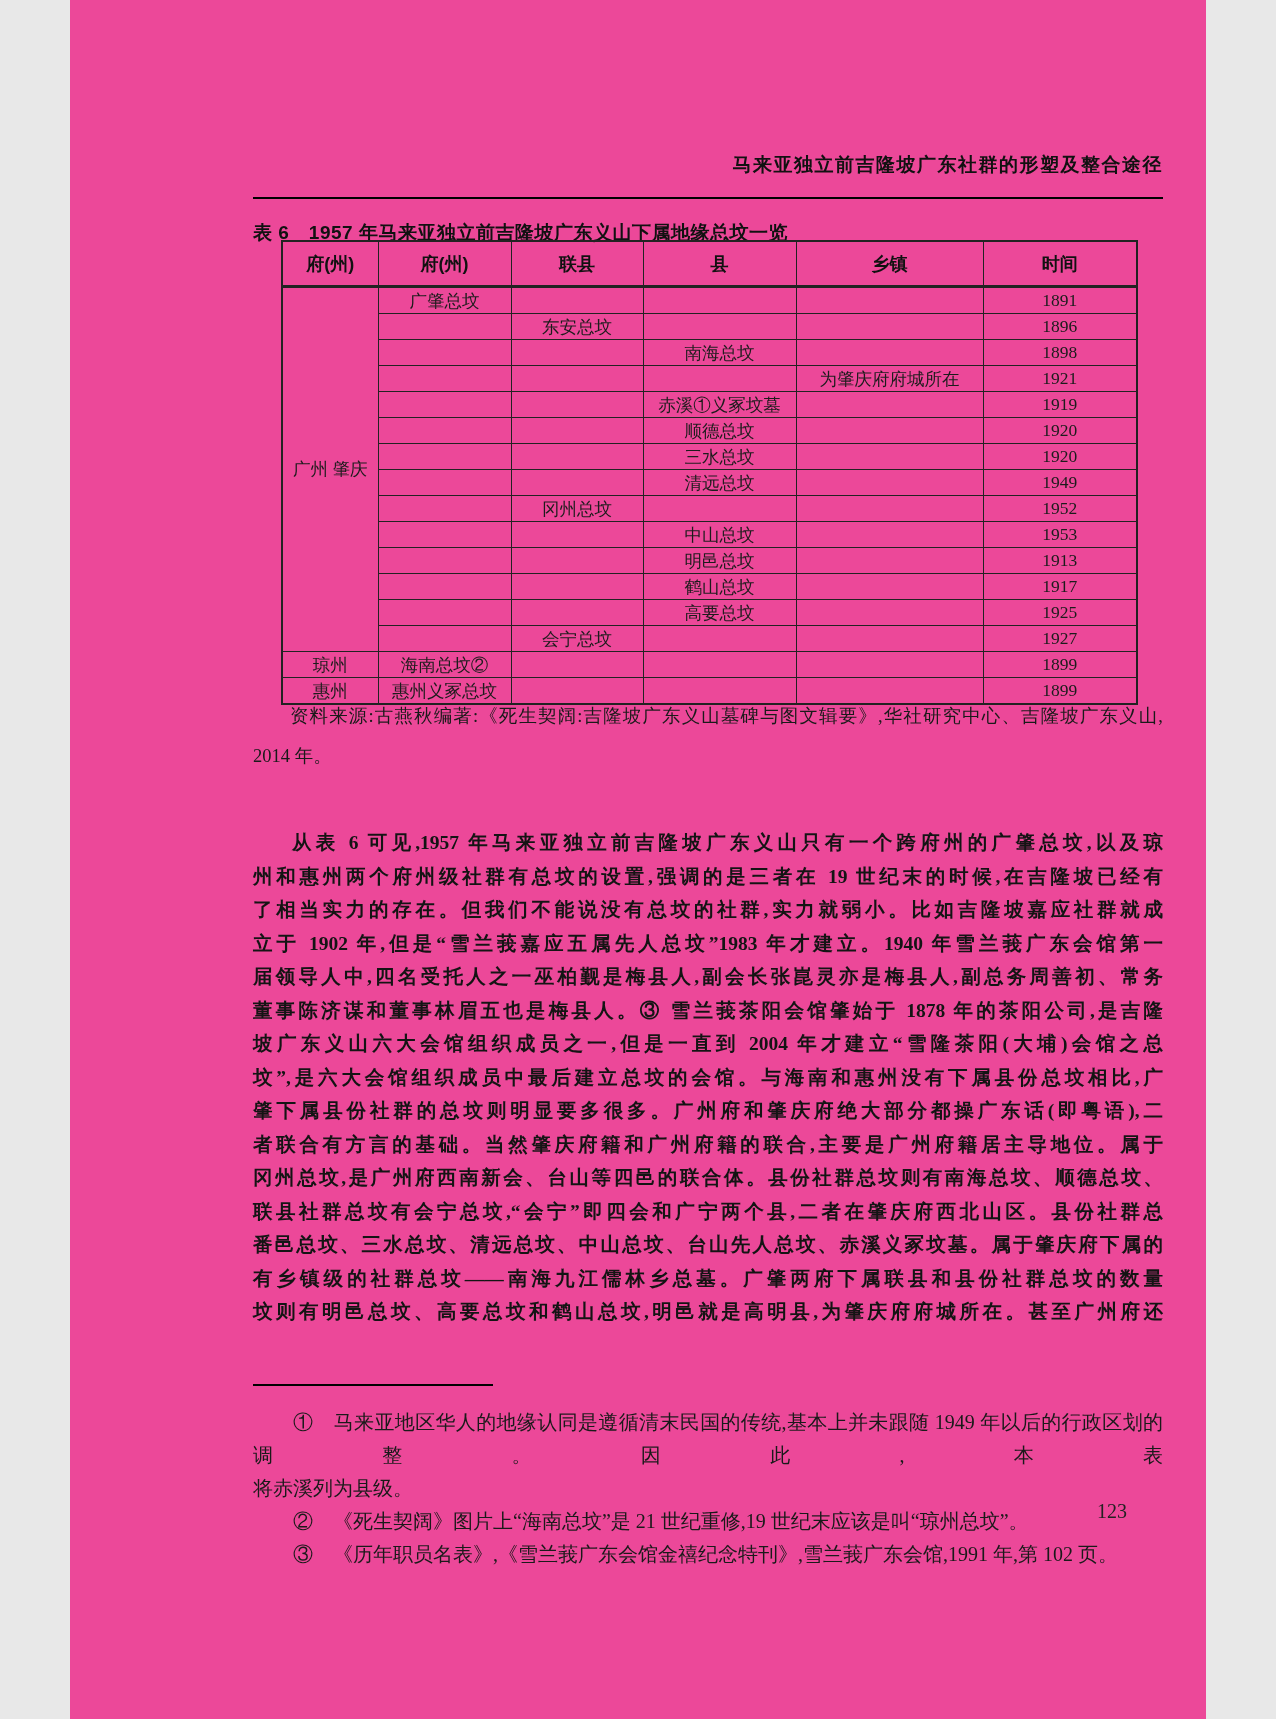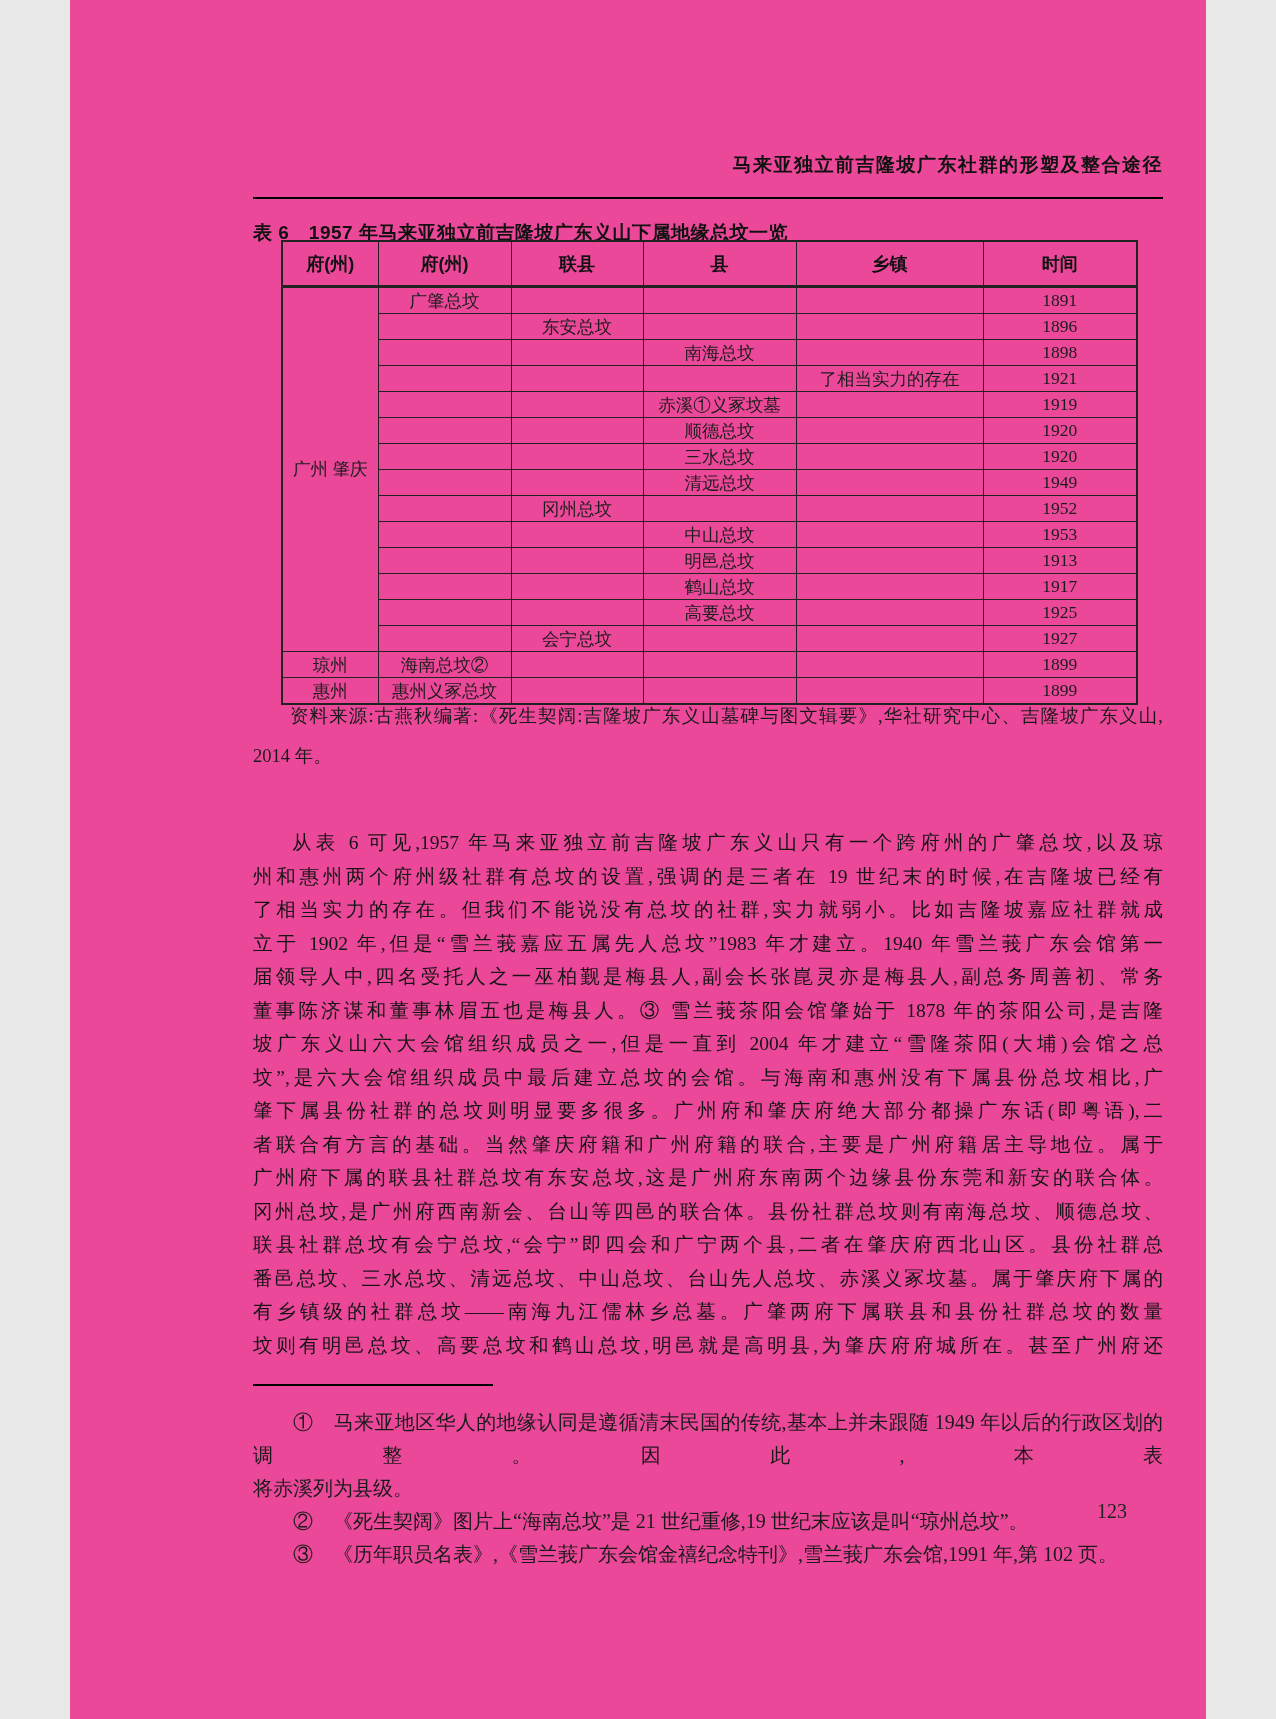--- a/index.html
+++ b/index.html
@@ -44,21 +44,21 @@
   }
   table.graves tbody td{height:25px;font-size:17.5px;color:#1c1c1c;}
   td.province-group{white-space:pre-line;line-height:2.3;font-size:18px;}
 
   .source-note{position:absolute;top:696px;left:0;width:910px;font-size:18.5px;color:#1a1a1a;}
   .source-note .line{line-height:40px;}
   .source-note .l1{text-indent:2em;text-align:justify;text-align-last:justify;}
   .source-note .l2{text-align:left;}
 
   .body-text{position:absolute;top:826px;left:0;width:910px;font-size:19.5px;color:#141414;}
-  .body-text .bline{line-height:33.5px;text-align:justify;text-align-last:justify;}
+  .body-text .bline{line-height:33.5px;text-align:justify;text-align-last:justify;font-weight:bold;}
   .body-text .bline.first{text-indent:2em;}
 
   .fn-rule{position:absolute;top:1384px;left:0;width:240px;border-top:2px solid #000;}
 
   .footnotes{position:absolute;top:1406px;left:0;width:910px;font-size:20px;color:#1a1a1a;}
   .footnotes .fline{line-height:33px;}
   .footnotes .fn-first{text-indent:2em;text-align:justify;text-align-last:justify;}
   .footnotes .fn-cont{text-align:left;}
   .footnotes .fn-single{text-indent:2em;text-align:left;}
 
@@ -116,21 +116,21 @@
             <td></td>
             <td></td>
             <td>南海总坟</td>
             <td></td>
             <td>1898</td>
           </tr>
           <tr>
             <td></td>
             <td></td>
             <td></td>
-            <td>了相当实力的存在</td>
+            <td>为肇庆府府城所在</td>
             <td>1921</td>
           </tr>
           <tr>
             <td></td>
             <td></td>
             <td>赤溪①义冢坟墓</td>
             <td></td>
             <td>1919</td>
           </tr>
           <tr>
@@ -225,21 +225,20 @@
       <div class="bline first">从表 6 可见,1957 年马来亚独立前吉隆坡广东义山只有一个跨府州的广肇总坟,以及琼</div>
       <div class="bline">州和惠州两个府州级社群有总坟的设置,强调的是三者在 19 世纪末的时候,在吉隆坡已经有</div>
       <div class="bline">了相当实力的存在。但我们不能说没有总坟的社群,实力就弱小。比如吉隆坡嘉应社群就成</div>
       <div class="bline">立于 1902 年,但是“雪兰莪嘉应五属先人总坟”1983 年才建立。1940 年雪兰莪广东会馆第一</div>
       <div class="bline">届领导人中,四名受托人之一巫柏觐是梅县人,副会长张崑灵亦是梅县人,副总务周善初、常务</div>
       <div class="bline">董事陈济谋和董事林眉五也是梅县人。③ 雪兰莪茶阳会馆肇始于 1878 年的茶阳公司,是吉隆</div>
       <div class="bline">坡广东义山六大会馆组织成员之一,但是一直到 2004 年才建立“雪隆茶阳(大埔)会馆之总</div>
       <div class="bline">坟”,是六大会馆组织成员中最后建立总坟的会馆。与海南和惠州没有下属县份总坟相比,广</div>
       <div class="bline">肇下属县份社群的总坟则明显要多很多。广州府和肇庆府绝大部分都操广东话(即粤语),二</div>
       <div class="bline">者联合有方言的基础。当然肇庆府籍和广州府籍的联合,主要是广州府籍居主导地位。属于</div>
-      <div class="bline">广州府下属的联县社群总坟有东安总坟,这是广州府东南两个边缘县份东莞和新安的联合体。</div>
       <div class="bline">冈州总坟,是广州府西南新会、台山等四邑的联合体。县份社群总坟则有南海总坟、顺德总坟、</div>
       <div class="bline">联县社群总坟有会宁总坟,“会宁”即四会和广宁两个县,二者在肇庆府西北山区。县份社群总</div>
       <div class="bline">番邑总坟、三水总坟、清远总坟、中山总坟、台山先人总坟、赤溪义冢坟墓。属于肇庆府下属的</div>
       <div class="bline">有乡镇级的社群总坟——南海九江儒林乡总墓。广肇两府下属联县和县份社群总坟的数量</div>
       <div class="bline">坟则有明邑总坟、高要总坟和鹤山总坟,明邑就是高明县,为肇庆府府城所在。甚至广州府还</div>
     </div>
 
     <div class="fn-rule"></div>
 
     <div class="footnotes">

